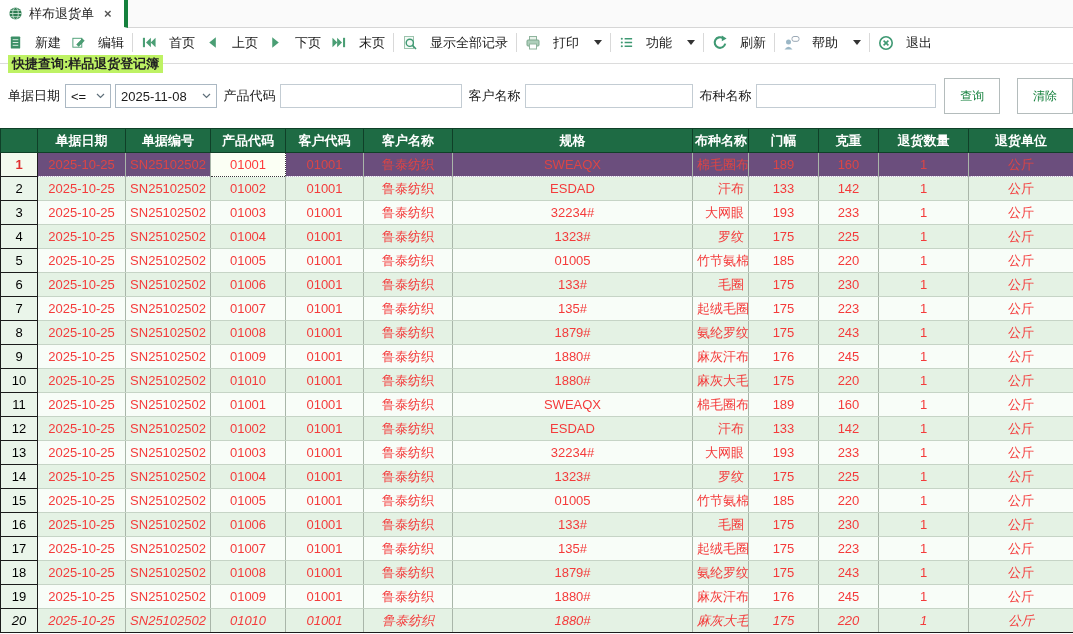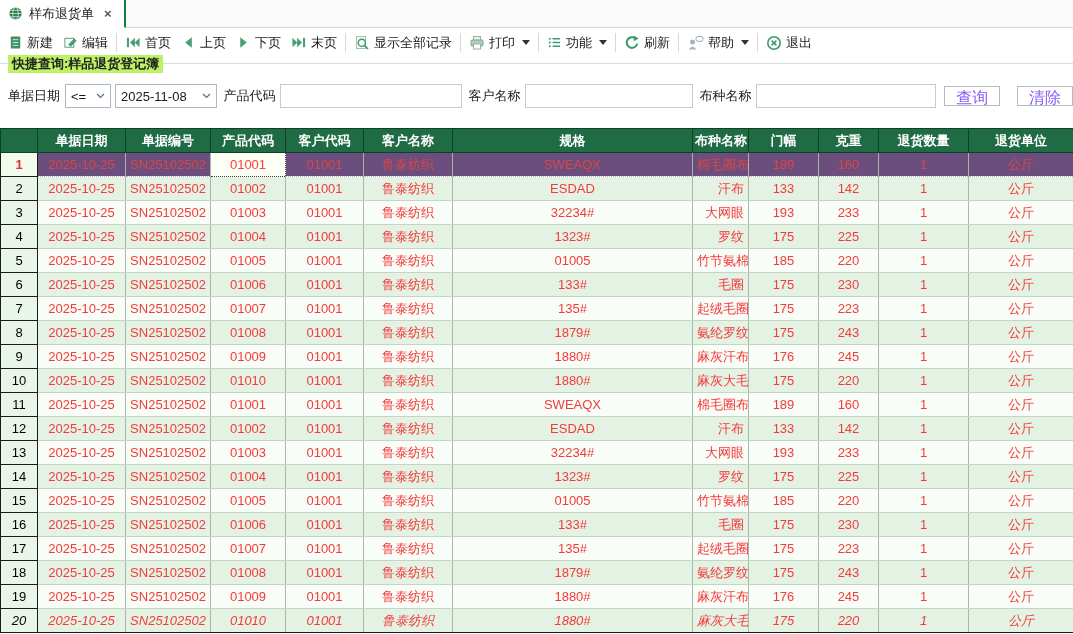--- a/index.html
+++ b/index.html
@@ -5,49 +5,49 @@
   html,body { margin:0; padding:0; }
   body {
     width:1073px; height:634px; overflow:hidden; background:#fff;
     font-family:"Liberation Sans","DejaVu Sans",sans-serif; font-size:13px; color:#1a1a1a;
   }
   .app { width:1073px; height:634px; position:relative; overflow:hidden; }
 
   
   .tabbar { height:27px; background:#fafafa; border-bottom:1px solid #d6d6d6; display:flex; align-items:stretch; }
   .tab { display:flex; align-items:center; gap:6px; padding:0 12px 0 8px; background:#fff;
-         border-right:2px solid #15803d; margin-bottom:-1px; border-bottom:1px solid #fff; }
+         border-right:4px solid #15803d; margin-bottom:-1px; border-bottom:1px solid #fff; }
   .tab-title { color:#222; }
   .tab-close { color:#555; font-weight:bold; font-size:13px; margin-left:4px; cursor:default; }
 
   
   .toolbar { height:29px; display:flex; align-items:center; padding:0 3px; background:#fff; }
-  .tbtn { display:flex; align-items:center; gap:4px; padding:2px 5px; white-space:nowrap; }
+  .tbtn { display:flex; align-items:center; gap:12px; padding:2px 5px; white-space:nowrap; }
   .tbtn svg { display:block; }
   .tsep { width:1px; height:19px; background:#d9d9d9; margin:0 3px; }
   .caret { width:0; height:0; border-left:4px solid transparent; border-right:4px solid transparent;
            border-top:5px solid #333; margin-left:3px; }
 
   
   .groupbox { position:relative; border-top:1px solid #dcdcdc; margin-top:6px; padding:19px 0 0 0; }
   .legend { position:absolute; top:-9px; left:8px; background:#bef264; padding:0 4px; font-weight:bold; color:#222; }
 
   .filter-row { display:flex; align-items:center; height:26px; margin-left:8px; }
   .flabel { margin-right:5px; white-space:nowrap; }
   .combo { height:24px; border:1px solid #abb8c3; background:#fff; display:flex; align-items:center;
            justify-content:space-between; padding:0 5px; box-sizing:border-box; }
   .combo-op   { width:52px;  margin-right:4px; }
   .combo-date { width:118px; margin-right:6px; }
   .tinput { height:24px; border:1px solid #c3ccd3; background:#fff; box-sizing:border-box; padding:0 5px;
             font-family:inherit; font-size:13px; }
   .in-product  { width:182px; margin-right:6px; }
   .in-customer { width:168px; margin-right:6px; }
   .in-fabric   { width:180px; margin-right:8px; }
-  .fbtn { height:20px; width:63px; background:#fff; border:1px solid #b4bcbc; font-family:inherit;
-          font-size:16px; color:#8b5cf6; margin-right:17px; }
+  .fbtn { height:36px; width:63px; background:#fff; border:1px solid #b4bcbc; font-family:inherit;
+          font-size:12px; color:#15803d; margin-right:17px; }
   .fbtn.clear { margin-right:0; }
 
   
   .grid-wrap { margin-top:19px; }
   table.grid { border-collapse:collapse; table-layout:fixed; width:1073px; border-top:1px solid #1c1c1c; }
   table.grid th {
     background:#1e6b44; color:#fff; font-weight:bold; font-size:13px; height:23px;
     border:1px solid #0f4028; padding:0 2px; overflow:hidden; white-space:nowrap; text-align:center;
   }
   table.grid td { height:23px; padding:0 4px; overflow:hidden; white-space:nowrap; font-size:13px; }

